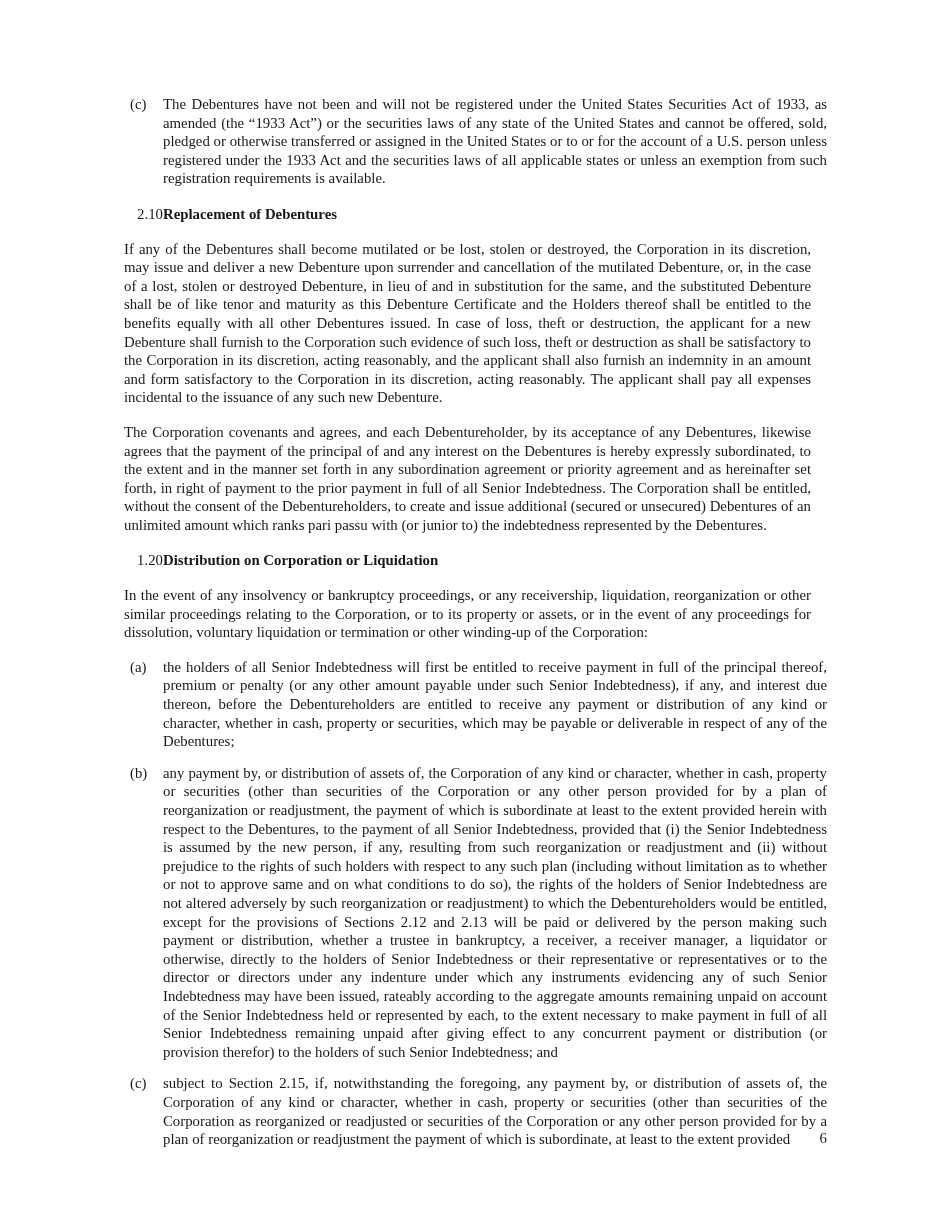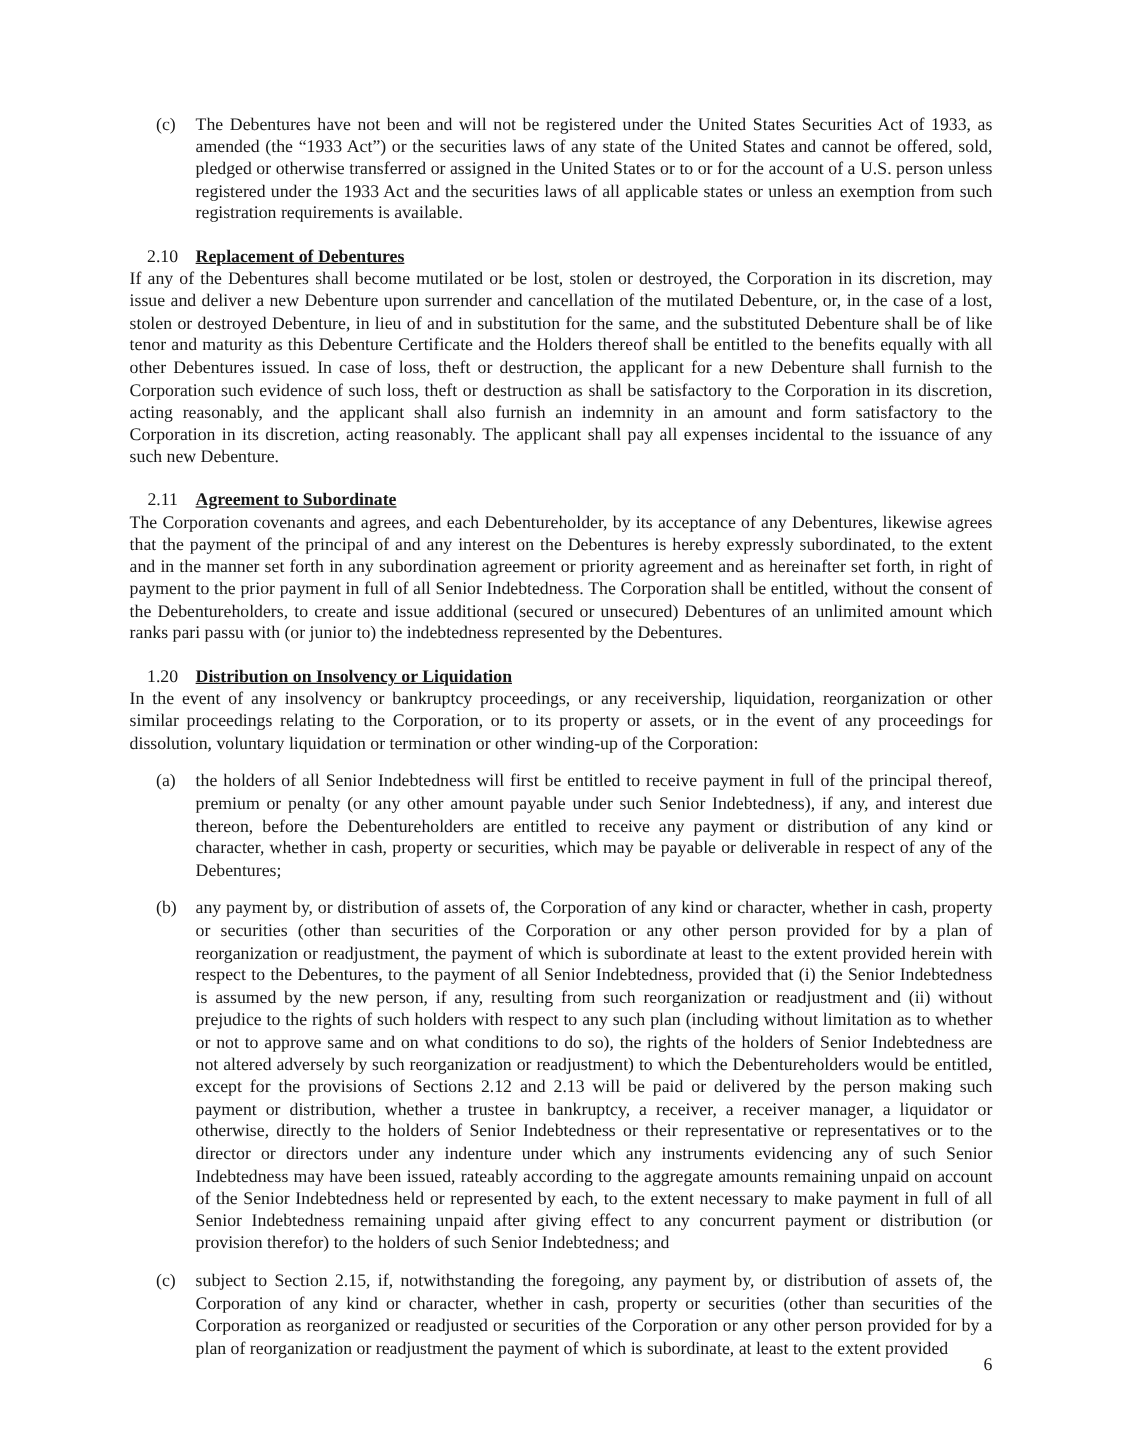--- a/index.html
+++ b/index.html
@@ -30,29 +30,29 @@
   .hang-item .li-label {
     flex: 0 0 auto;
     width: 33px;
     margin-left: 22px;
     text-align: left;
   }
   .hang-item .li-text { flex: 1 1 auto; }
   .section-head {
     display: flex;
     margin-top: 17px;
-    text-align: center;
+    text-align: right;
   }
   .section-head .sec-num {
     flex: 0 0 auto;
     width: 55px;
     font-weight: normal;
   }
-  .section-head .sec-title { font-weight: bold; text-decoration: underline; }
-  p.body-para { margin: 0; }
+  .section-head .sec-title { font-weight: bold; }
+  p.body-para { margin: 16px; }
   .bold-term { font-weight: normal; }
   .italic-term { }
   .page-footer {
     position: absolute;
     top: 1129px;
     left: 108px;
     width: 719px;
     text-align: right;
   }
 </style>
@@ -66,29 +66,25 @@
       <span class="li-label">(c)</span>
       <span class="li-text"><span>The Debentures have not been and will not be registered under the United States Securities Act of 1933, as amended (the “</span><span class="bold-term">1933 Act</span><span>”) or the securities laws of any state of the United States and cannot be offered, sold, pledged or otherwise transferred or assigned in the United States or to or for the account of a U.S. person unless registered under the 1933 Act and the securities laws of all applicable states or unless an exemption from such registration requirements is available.</span></span>
     </div>
 
     <div class="section-head">
       <span class="sec-num">2.10</span>
       <span class="sec-title">Replacement of Debentures</span>
     </div>
     <p class="body-para">If any of the Debentures shall become mutilated or be lost, stolen or destroyed, the Corporation in its discretion, may issue and deliver a new Debenture upon surrender and cancellation of the mutilated Debenture, or, in the case of a lost, stolen or destroyed Debenture, in lieu of and in substitution for the same, and the substituted Debenture shall be of like tenor and maturity as this Debenture Certificate and the Holders thereof shall be entitled to the benefits equally with all other Debentures issued.  In case of loss, theft or destruction, the applicant for a new Debenture shall furnish to the Corporation such evidence of such loss, theft or destruction as shall be satisfactory to the Corporation in its discretion, acting reasonably, and the applicant shall also furnish an indemnity in an amount and form satisfactory to the Corporation in its discretion, acting reasonably.  The applicant shall pay all expenses incidental to the issuance of any such new Debenture.</p>
 
-    <div class="section-head">
-      <span class="sec-num">2.11</span>
-      <span class="sec-title">Agreement to Subordinate</span>
-    </div>
     <p class="body-para"><span>The Corporation covenants and agrees, and each Debentureholder, by its acceptance of any Debentures, likewise agrees that the payment of the principal of and any interest on the Debentures is hereby expressly subordinated, to the extent and in the manner set forth in any subordination agreement or priority agreement and as hereinafter set forth, in right of payment to the prior payment in full of all Senior Indebtedness.  The Corporation shall be entitled, without the consent of the Debentureholders, to create and issue additional (secured or unsecured) Debentures of an unlimited amount which ranks </span><span class="italic-term">pari passu</span><span> with (or junior to) the indebtedness represented by the Debentures.</span></p>
 
     <div class="section-head">
       <span class="sec-num">1.20</span>
-      <span class="sec-title">Distribution on Insolvency or Liquidation</span>
+      <span class="sec-title">Distribution on Corporation or Liquidation</span>
     </div>
     <p class="body-para">In the event of any insolvency or bankruptcy proceedings, or any receivership, liquidation, reorganization or other similar proceedings relating to the Corporation, or to its property or assets, or in the event of any proceedings for dissolution, voluntary liquidation or termination or other winding-up of the Corporation:</p>
 
     <div class="hang-item">
       <span class="li-label">(a)</span>
       <span class="li-text">the holders of all Senior Indebtedness will first be entitled to receive payment in full of the principal thereof, premium or penalty (or any other amount payable under such Senior Indebtedness), if any, and interest due thereon, before the Debentureholders are entitled to receive any payment or distribution of any kind or character, whether in cash, property or securities, which may be payable or deliverable in respect of any of the Debentures;</span>
     </div>
 
     <div class="hang-item">
       <span class="li-label">(b)</span>

